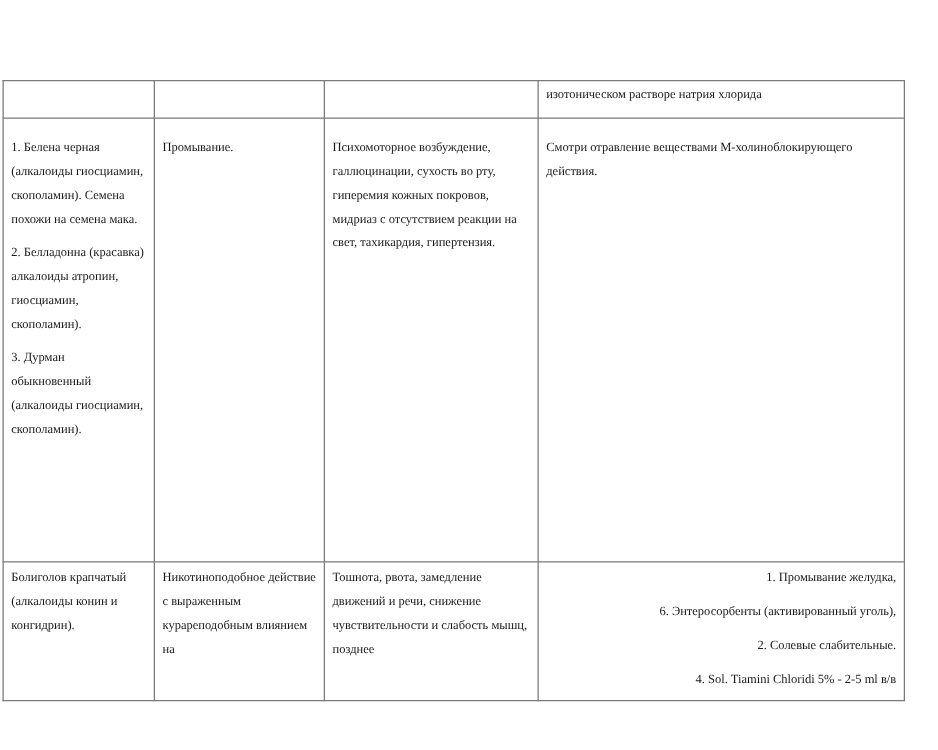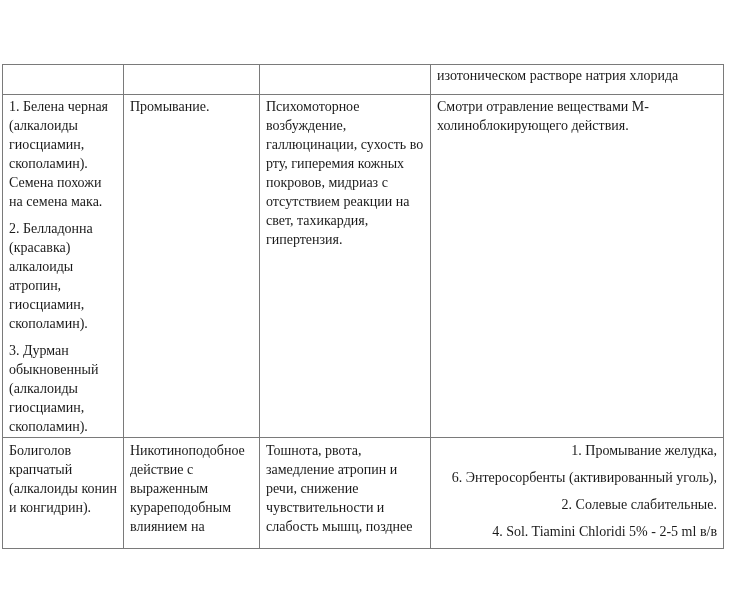--- a/index.html
+++ b/index.html
@@ -1,23 +1,23 @@
 <!DOCTYPE html>
 <html><head>
 <meta charset="utf-8">
 <style>
   html, body { margin: 0; padding: 0; background: #ffffff; }
   body { width: 750px; height: 600px; position: relative; overflow: hidden;
          font-family: "Liberation Serif", "DejaVu Serif", serif; color: #1a1a1a; }
   table { position: absolute; left: 2px; top: 64px; border-collapse: collapse;
-          table-layout: fixed; width: 721px; font-size: 14px; line-height: 19px; border-radius: 29px; }
+          table-layout: fixed; width: 721px; font-size: 10px; line-height: 19px; border-radius: 29px; }
   td { border: 1.5px solid #7a7a7a; vertical-align: top; padding: 1px 6px 0 6px; }
   col.c1 { width: 121px; } col.c2 { width: 136px; } col.c3 { width: 171px; } col.c4 { width: 293px; }
   tr.r1 td { height: 28px; }
-  tr.r2 td { height: 340px; padding-top: 2px; }
+  tr.r2 td { height: 340px; padding-top: 14px; }
   tr.r3 td { height: 107px; padding-top: 3px; font-family: Liberation Serif, serif; }
   p { margin: 0; }
   .para { margin-bottom: 8px; }
   .list p { margin-bottom: 8px; text-align: right; }
   .list p:last-child { margin-bottom: 0; }
 </style>
 </head>
 <body>
 
 <table>
@@ -40,21 +40,21 @@
       <p class="para">2. Белладонна (красавка) алкалоиды атропин, гиосциамин, скополамин).</p>
       <p>3. Дурман обыкновенный (алкалоиды гиосциамин, скополамин).</p>
     </td>
     <td>Промывание.</td>
     <td>Психомоторное возбуждение, галлюцинации, сухость во рту, гиперемия кожных покровов, мидриаз с отсутствием реакции на свет, тахикардия, гипертензия.</td>
     <td>Смотри отравление веществами М-холиноблокирующего действия.</td>
   </tr>
   <tr class="r3">
     <td>Болиголов крапчатый (алкалоиды конин и конгидрин).</td>
     <td>Никотиноподобное действие с выраженным курареподобным влиянием на</td>
-    <td>Тошнота, рвота, замедление атропин и речи, снижение чувствительности и слабость мышц, позднее</td>
+    <td>Тошнота, рвота, замедление движений и речи, снижение чувствительности и слабость мышц, позднее</td>
     <td class="list">
       <p>1.  Промывание желудка,</p>
       <p>6.  Энтеросорбенты (активированный уголь),</p>
       <p>2.  Солевые слабительные.</p>
       <p>4. Sol. Tiamini Chloridi 5% - 2-5 ml в/в</p>
     </td>
   </tr>
 </tbody>
   </table>
 

